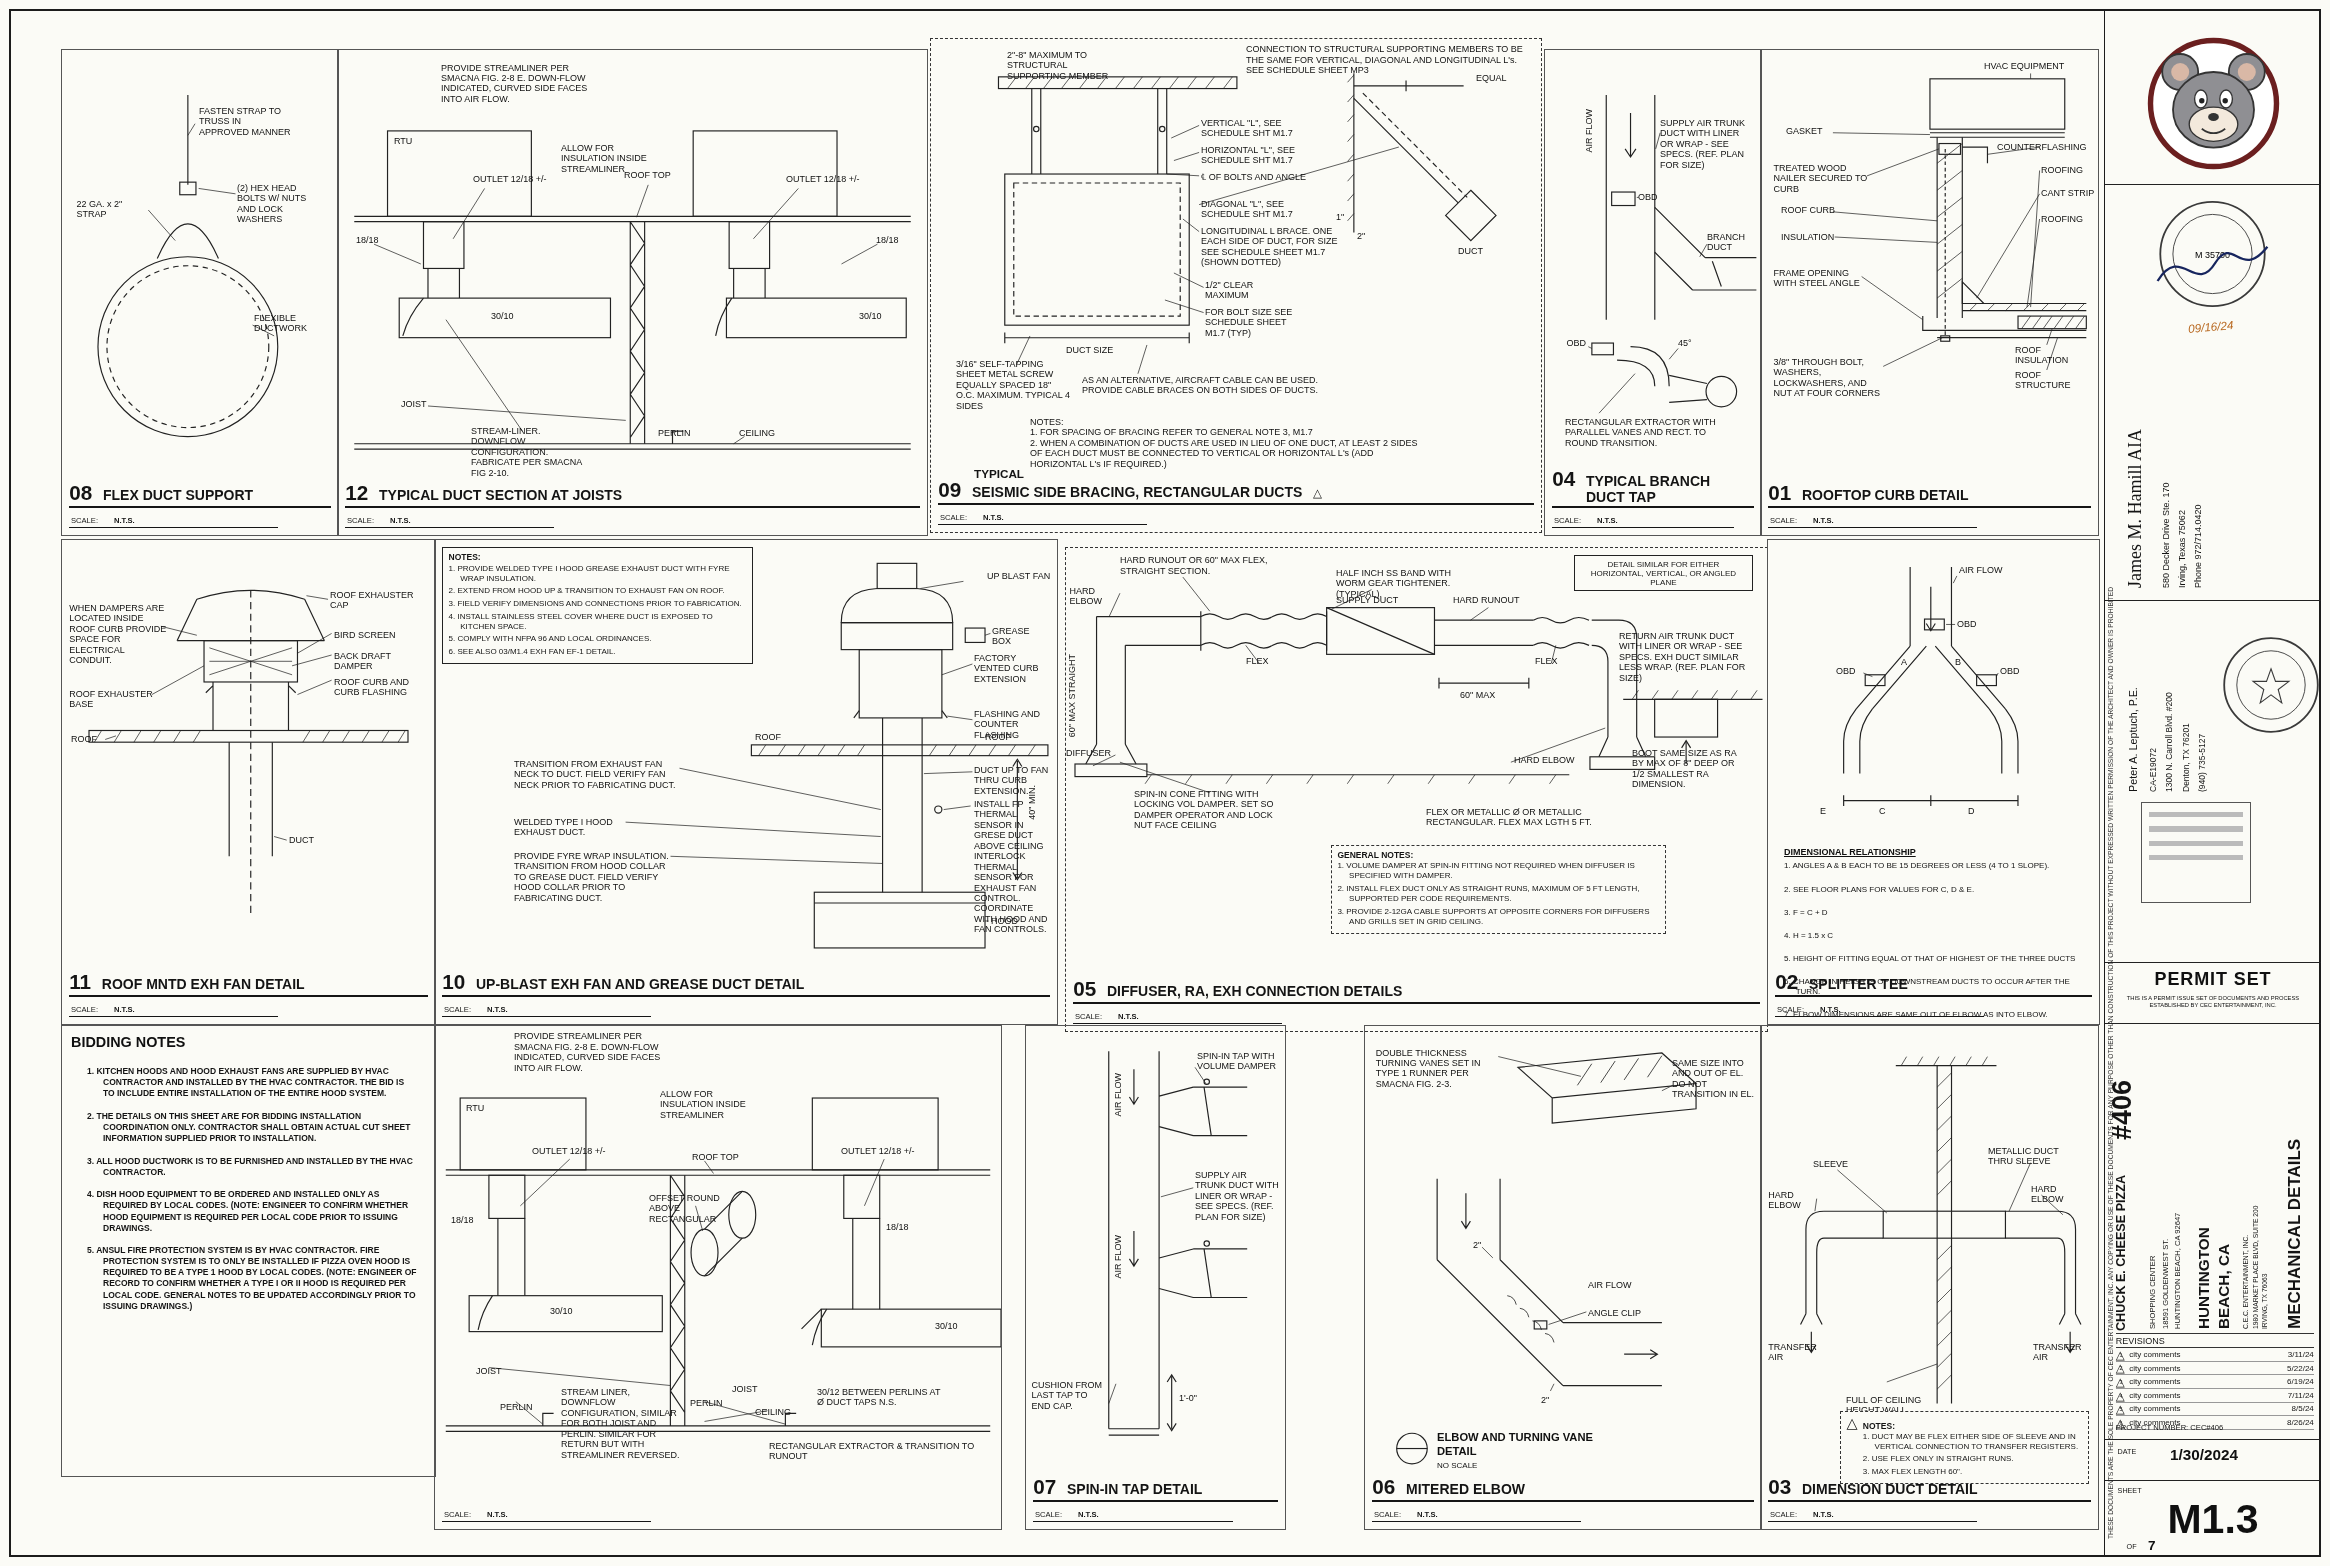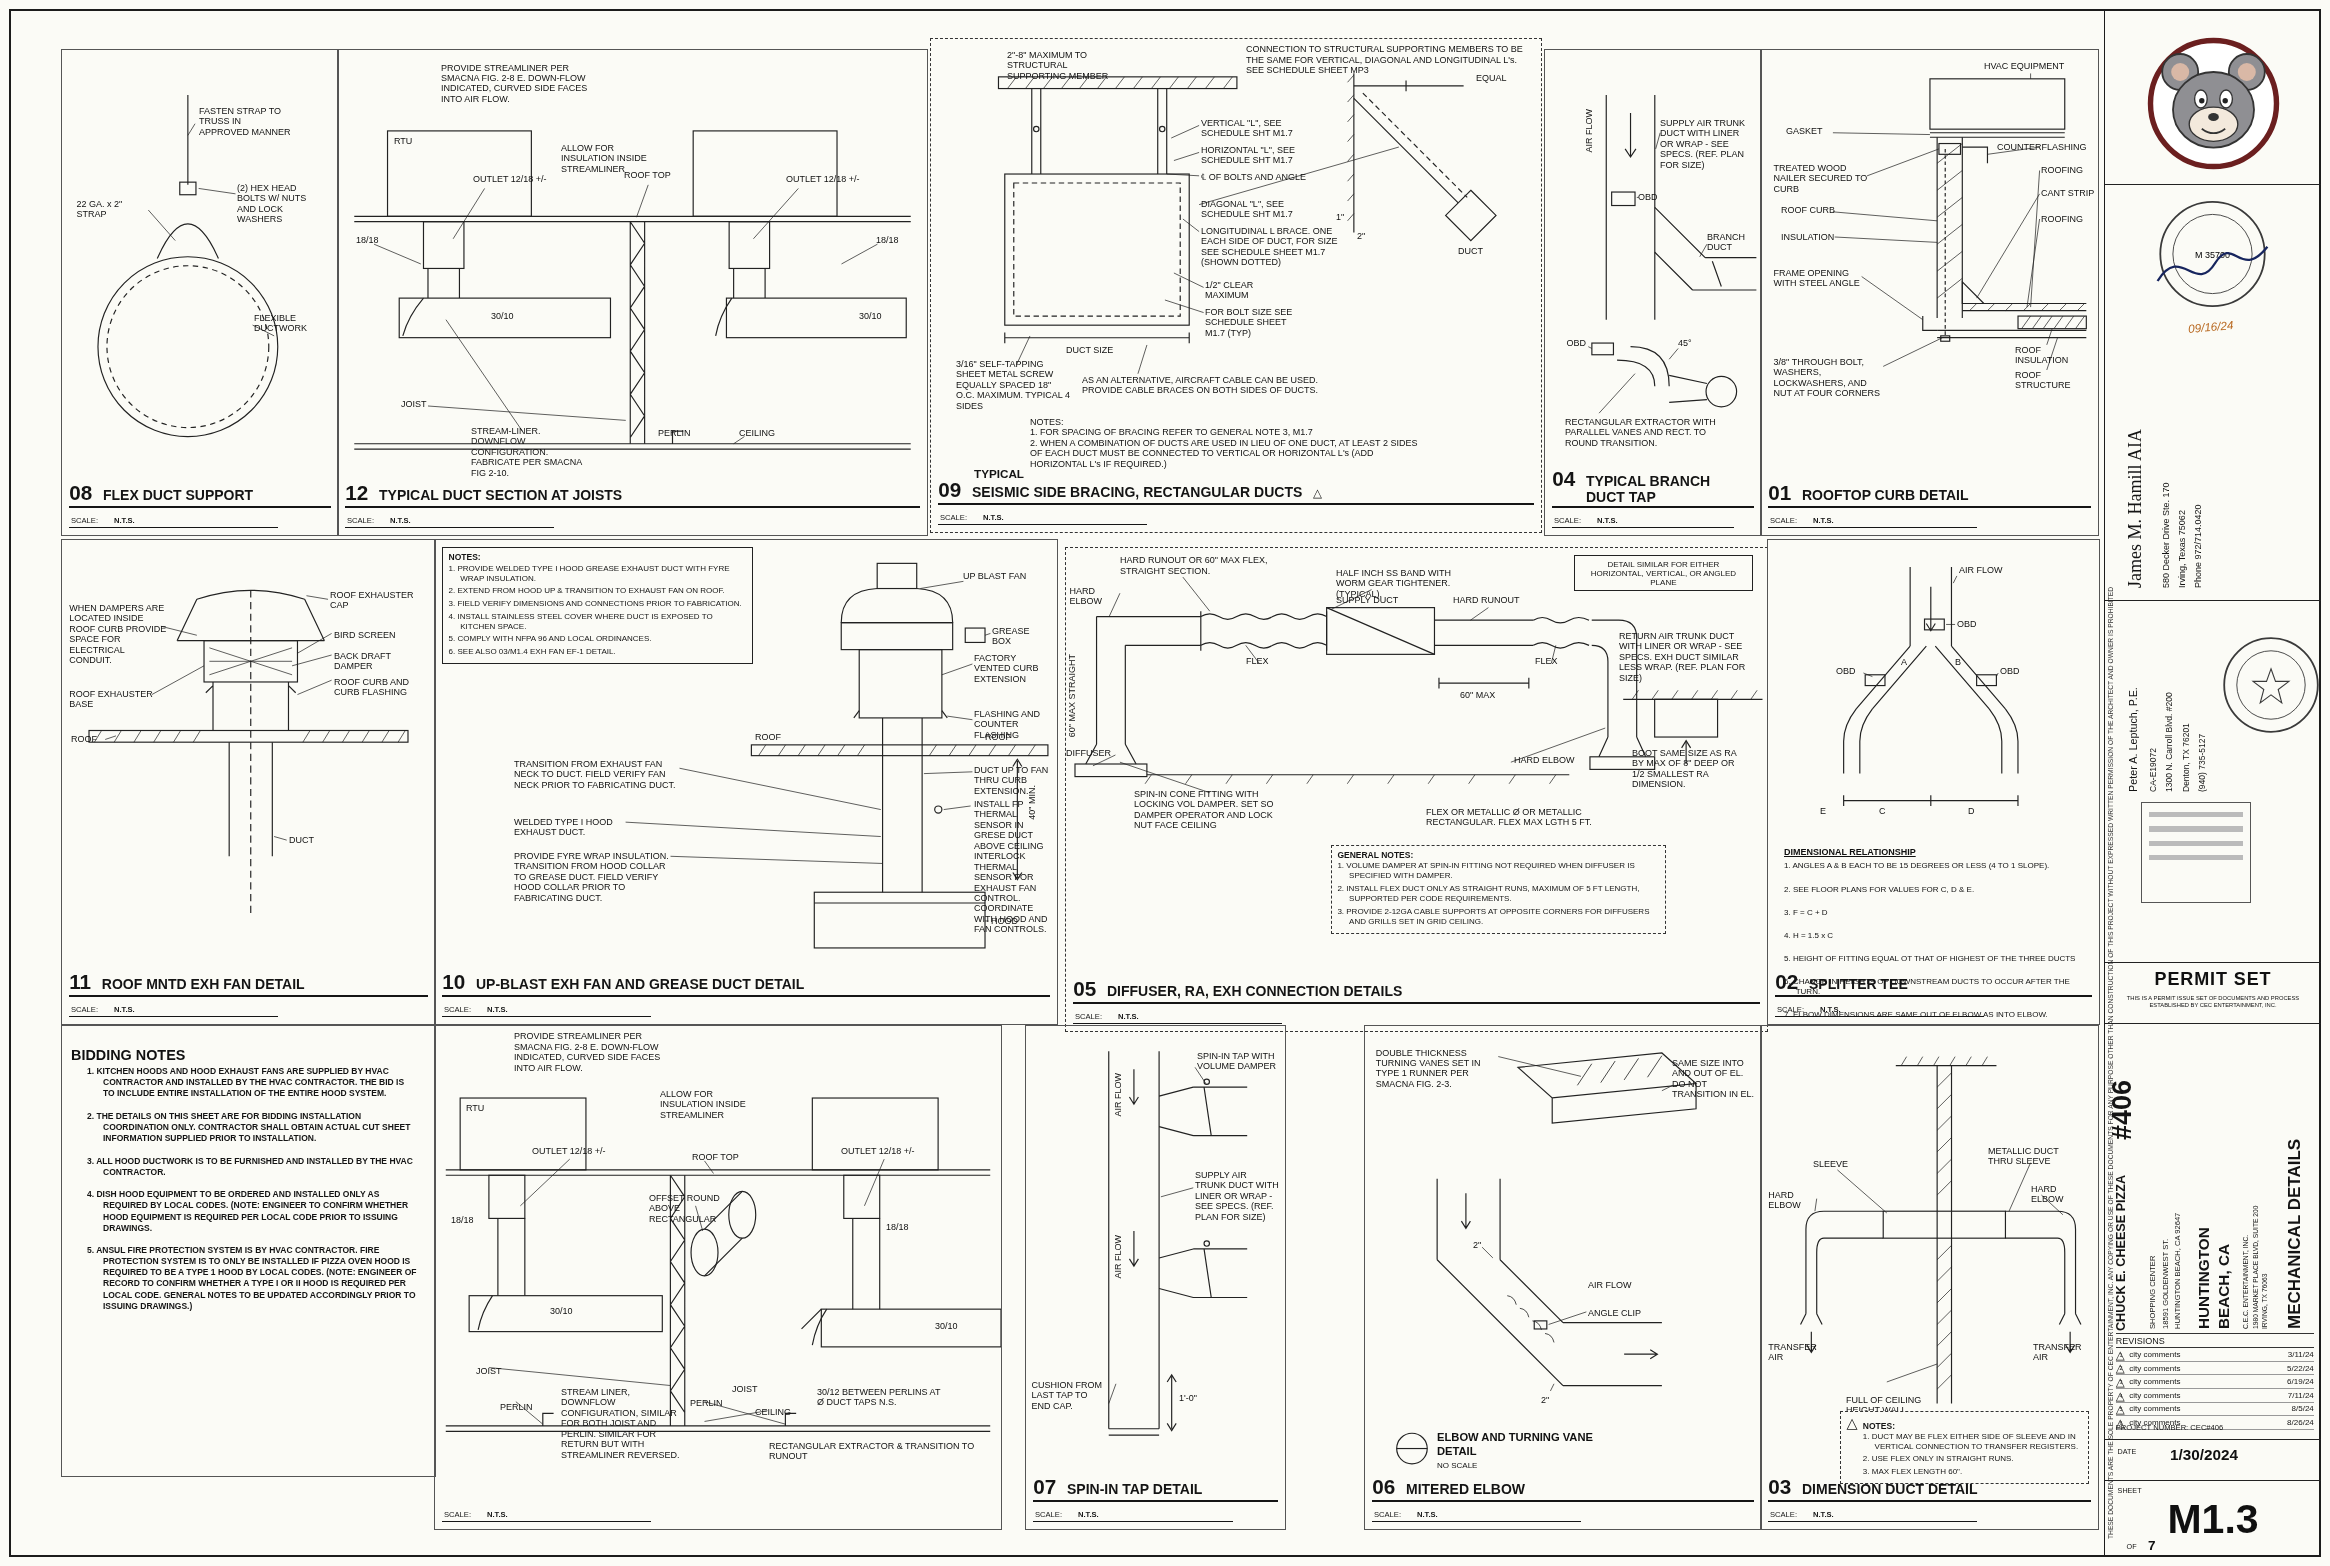--- a/index.html
+++ b/index.html
@@ -272,21 +272,21 @@
  </svg>
  <div class="box" style="left:7.2px;top:7.2px;width:298px">
   <div class="ntitle">NOTES:</div>
   <div class="note">1.  PROVIDE WELDED TYPE I HOOD GREASE EXHAUST DUCT WITH FYRE WRAP INSULATION.</div>
   <div class="note">2.  EXTEND FROM HOOD UP &amp; TRANSITION TO EXHAUST FAN ON ROOF.</div>
   <div class="note">3.  FIELD VERIFY DIMENSIONS AND CONNECTIONS PRIOR TO FABRICATION.</div>
   <div class="note">4.  INSTALL STAINLESS STEEL COVER WHERE DUCT IS EXPOSED TO KITCHEN SPACE.</div>
   <div class="note">5.  COMPLY WITH NFPA 96 AND LOCAL ORDINANCES.</div>
   <div class="note">6.  SEE ALSO 03/M1.4 EXH FAN EF-1 DETAIL.</div>
  </div>
- <div class="lbl" style="left:528px;top:31px;width:65px">UP BLAST FAN</div>
+ <div class="lbl" style="left:552px;top:31px;width:65px">UP BLAST FAN</div>
  <div class="lbl" style="left:557px;top:86px;width:54px">GREASE BOX</div>
  <div class="lbl" style="left:539px;top:113px;width:76px">FACTORY VENTED CURB EXTENSION</div>
  <div class="vlbl" style="left:593px;top:245px">40" MIN.</div>
  <div class="lbl" style="left:539px;top:169px;width:76px">FLASHING AND COUNTER FLASHING</div>
  <div class="lbl" style="left:320px;top:192px;width:36px">ROOF</div>
  <div class="lbl" style="left:550px;top:192px;width:36px">ROOF</div>
  <div class="lbl" style="left:79px;top:219px;width:166px">TRANSITION FROM EXHAUST FAN NECK TO DUCT. FIELD VERIFY FAN NECK PRIOR TO FABRICATING DUCT.</div>
  <div class="lbl" style="left:539px;top:225px;width:79px">DUCT UP TO FAN THRU CURB EXTENSION.</div>
  <div class="lbl" style="left:539px;top:259px;width:81px">INSTALL FP THERMAL SENSOR IN GRESE DUCT ABOVE CEILING INTERLOCK THERMAL SENSOR FOR EXHAUST FAN CONTROL. COORDINATE WITH HOOD AND FAN CONTROLS.</div>
  <div class="lbl" style="left:79px;top:277px;width:112px">WELDED TYPE I HOOD EXHAUST DUCT.</div>
@@ -390,21 +390,21 @@
         <span class="tnum">02</span>
         <span class="tname">SPLITTER TEE</span>
       </div>
  <div class="sline" style="bottom:7.2px">
         <span>SCALE:</span>
         <span class="nts">N.T.S.</span>
       </div>
 </div>
 
 <div class="panel" style="left:61px;top:1025px;width:373px;height:450px">
- <div class="lbl" style="left:9px;top:21px;font-size:14.4px;font-weight:700">BIDDING NOTES</div>
+ <div class="lbl" style="left:9px;top:8px;font-size:14.4px;font-weight:700">BIDDING NOTES</div>
  <div style="position:absolute;left:25px;top:40px;width:331px">
   <div class="bnote">1.  KITCHEN HOODS AND HOOD EXHAUST FANS ARE SUPPLIED BY HVAC CONTRACTOR AND INSTALLED BY THE HVAC CONTRACTOR. THE BID IS TO INCLUDE ENTIRE INSTALLATION OF THE ENTIRE HOOD SYSTEM.</div>
   <div class="bnote">2.  THE DETAILS ON THIS SHEET ARE FOR BIDDING INSTALLATION COORDINATION ONLY. CONTRACTOR SHALL OBTAIN ACTUAL CUT SHEET INFORMATION SUPPLIED PRIOR TO INSTALLATION.</div>
   <div class="bnote">3.  ALL HOOD DUCTWORK IS TO BE FURNISHED AND INSTALLED BY THE HVAC CONTRACTOR.</div>
   <div class="bnote">4.  DISH HOOD EQUIPMENT TO BE ORDERED AND INSTALLED ONLY AS REQUIRED BY LOCAL CODES. (NOTE: ENGINEER TO CONFIRM WHETHER HOOD EQUIPMENT IS REQUIRED PER LOCAL CODE PRIOR TO ISSUING DRAWINGS.</div>
   <div class="bnote">5.  ANSUL FIRE PROTECTION SYSTEM IS BY HVAC CONTRACTOR. FIRE PROTECTION SYSTEM IS TO ONLY BE INSTALLED IF PIZZA OVEN HOOD IS REQUIRED TO BE A TYPE 1 HOOD BY LOCAL CODES. (NOTE: ENGINEER OF RECORD TO CONFIRM WHETHER A TYPE I OR II HOOD IS REQUIRED PER LOCAL CODE. GENERAL NOTES TO BE UPDATED ACCORDINGLY PRIOR TO ISSUING DRAWINGS.)</div>
  </div>
 </div>
 
 <div class="panel" style="left:434px;top:1025px;width:566px;height:503px">

